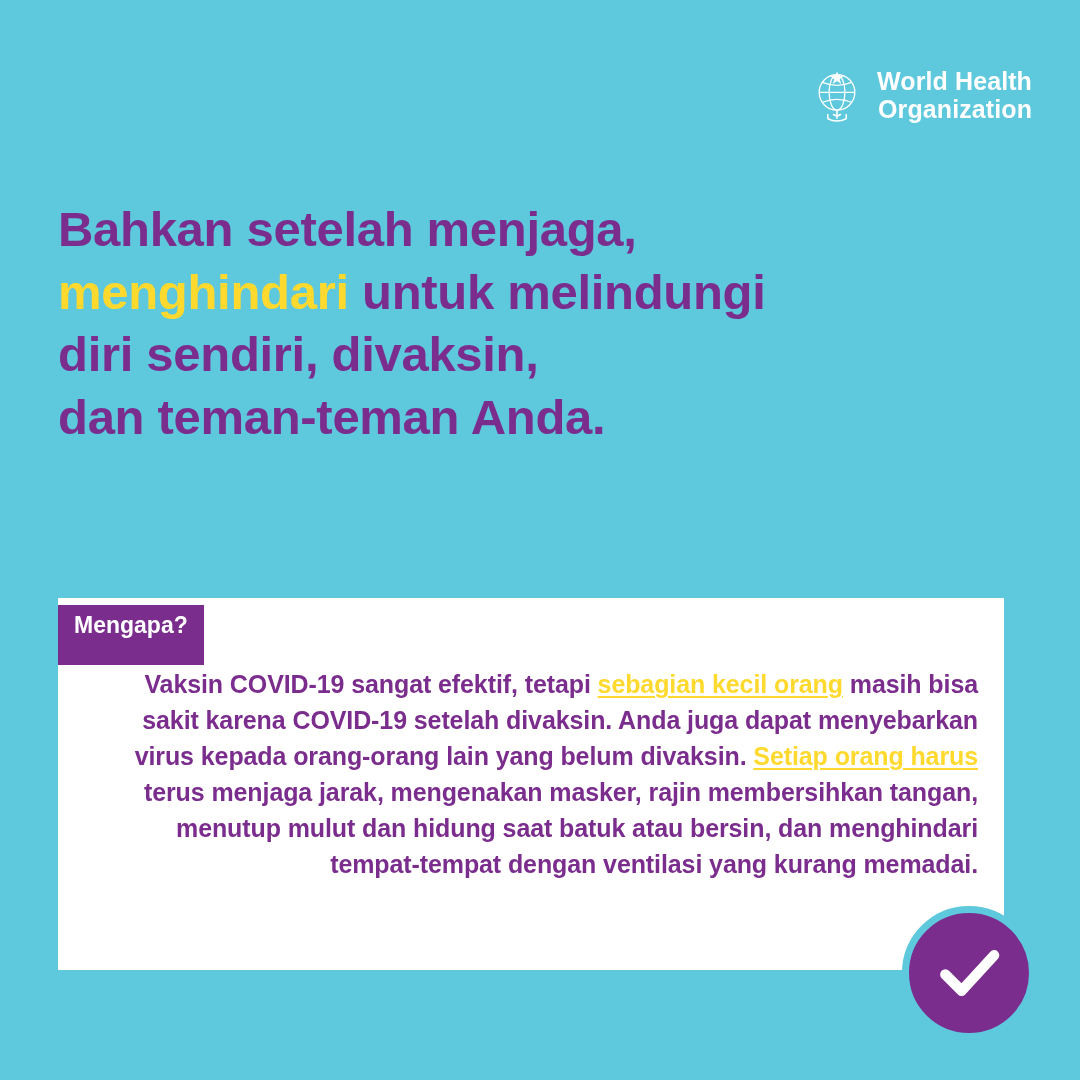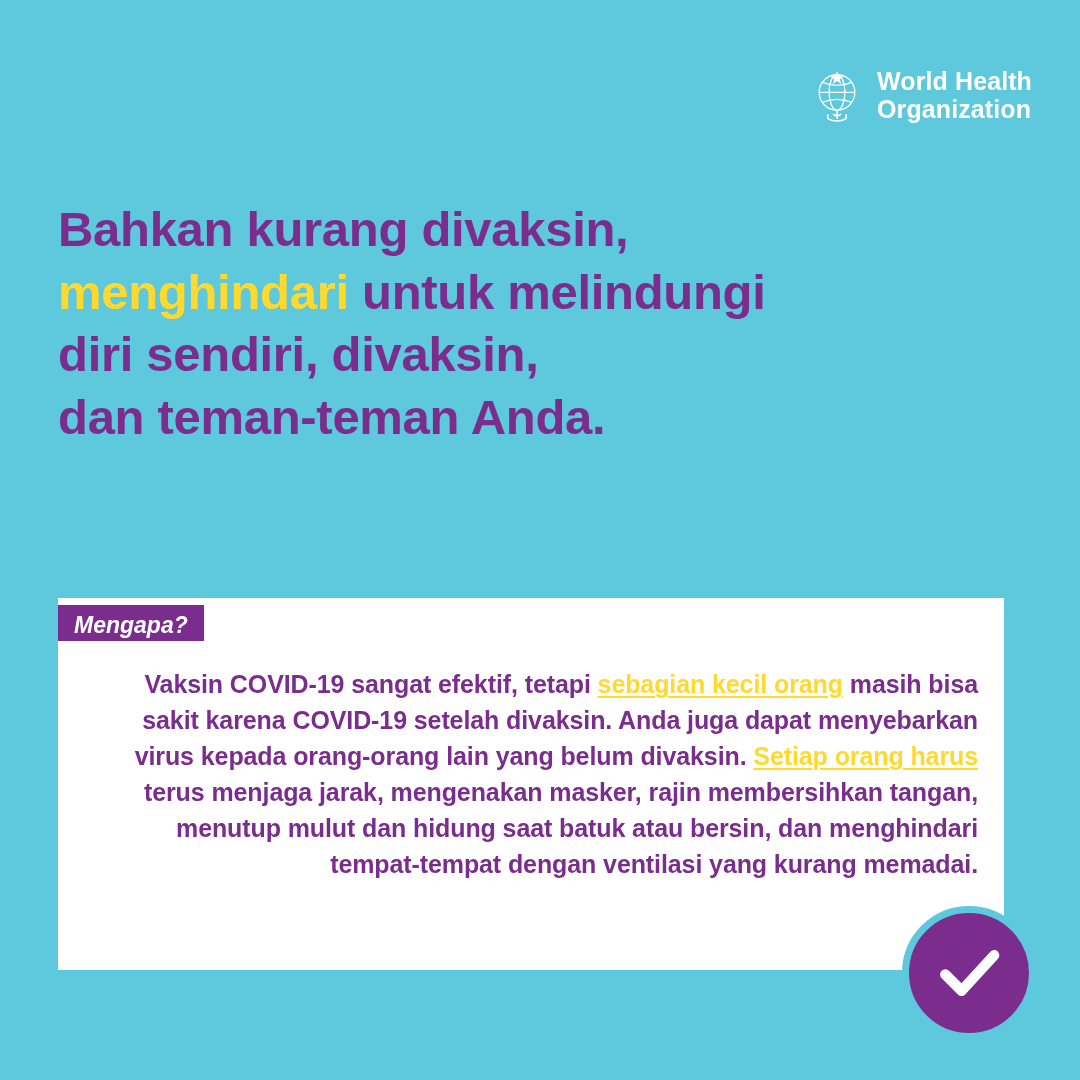--- a/index.html
+++ b/index.html
@@ -36,20 +36,21 @@
   }
 
   
   .who-logo {
     position: absolute;
     right: 48px;
     top: 62px;
     display: flex;
     align-items: center;
     gap: 7px;
+    text-align: right;
   }
   .who-emblem {
     width: 66px;
     height: 66px;
     flex: 0 0 auto;
   }
   .who-text {
     color: #ffffff;
     font-size: 25px;
     font-weight: bold;
@@ -88,23 +89,22 @@
     background: #ffffff;
   }
   .why-label {
     position: absolute;
     left: 58px;
     top: 605px;
     background: #7b2d8e;
     color: #ffffff;
     font-size: 23px;
     font-weight: bold;
-    padding: 9px 16px 4px 16px;
+    padding: 9px 16px 28px 16px;
     line-height: 1;
-    font-style: italic;
   }
   .why-body {
     position: absolute;
     left: 88px;
     top: 666px;
     width: 890px;
     color: #7b2d8e;
     font-size: 25px;
     font-weight: bold;
     line-height: 1.44;
@@ -164,21 +164,21 @@
         <path d="M36 86 L36 79"></path>
         <path d="M64 86 L64 79"></path>
         <path d="M44 79 Q50 84 56 79"></path>
       </g>
     </svg>
     <div class="who-text">World Health
 Organization</div>
   </div>
 
   <div class="headline">
-    <span class="line">Bahkan kurang divaksin,</span>
+    <span class="line">Bahkan setelah menjaga,</span>
     <span class="line"><span class="hl-yellow">menghindari</span><span> untuk melindungi</span></span>
     <span class="line">diri sendiri, divaksin,</span>
     <span class="line">dan teman-teman Anda.</span>
   </div>
 
   <div class="why-card"></div>
   <div class="why-label">Mengapa?</div>
 
   <div class="why-body">
     <span class="indent"></span><span>Vaksin COVID-19 sangat efektif, tetapi </span><span class="hl">sebagian kecil orang</span><span> masih bisa sakit karena COVID-19 setelah divaksin. Anda juga dapat menyebarkan virus kepada orang-orang lain yang belum divaksin. </span><span class="hl">Setiap orang harus</span><span> terus menjaga jarak, mengenakan masker, rajin membersihkan tangan, menutup mulut dan hidung saat batuk atau bersin, dan menghindari tempat-tempat dengan ventilasi yang kurang memadai.</span>

